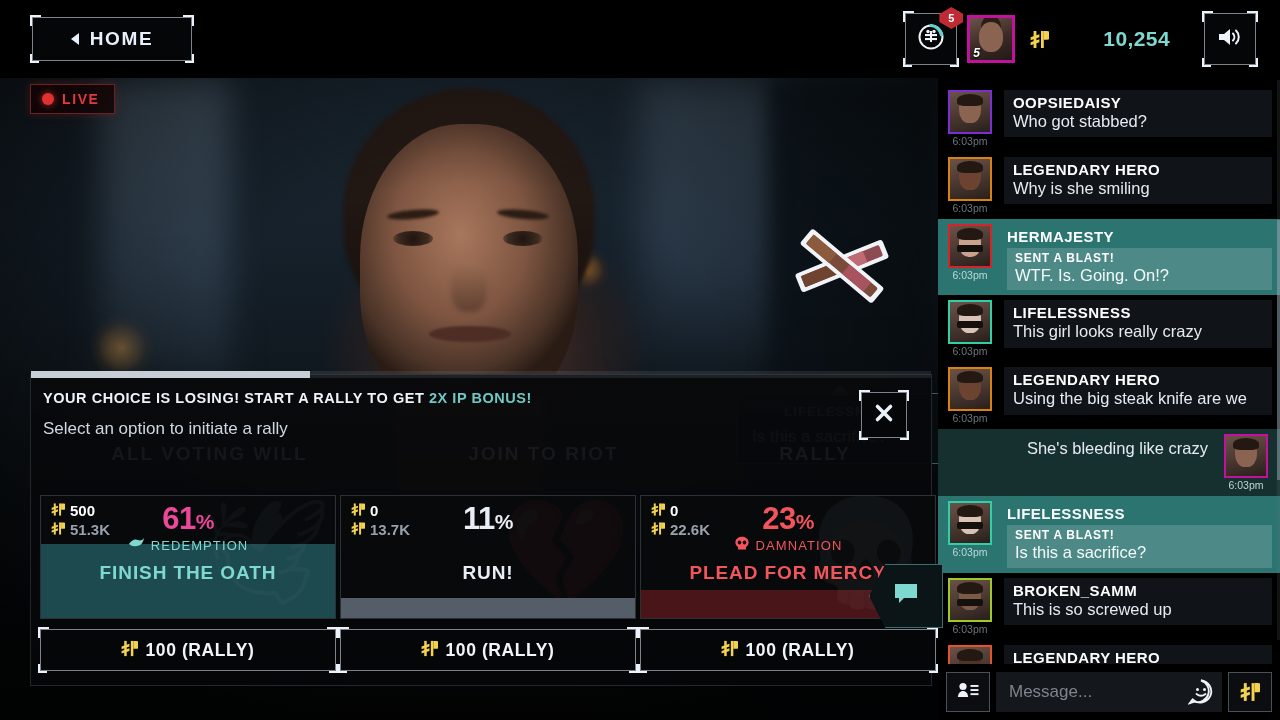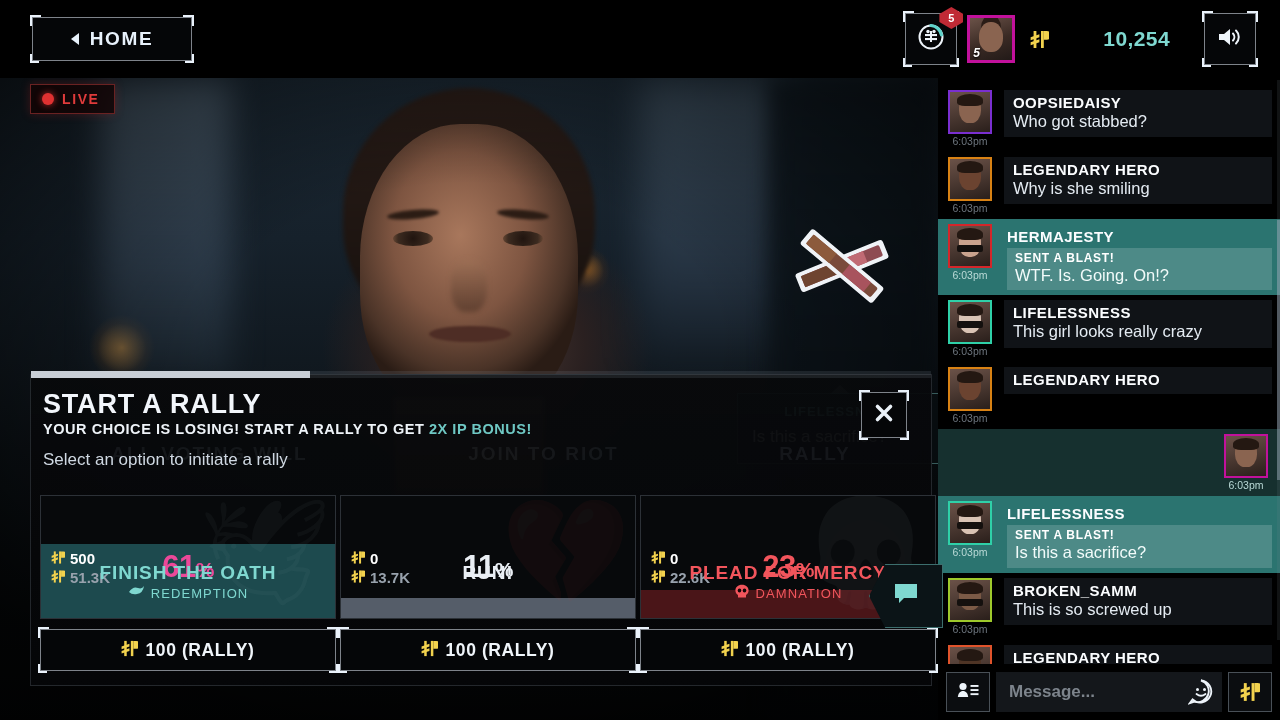--- a/index.html
+++ b/index.html
@@ -212,21 +212,21 @@
 
   #options { position: absolute; left: 9px; top: 120px; display: flex; gap: 4px; }
   .opt { width: 296px; }
   .opt-card { position: relative; height: 124px; border: 1px solid rgba(150,165,180,.26);
               overflow: hidden; cursor: pointer; background: #07090b; }
   .opt-fill { position: absolute; left: 0; bottom: 0; width: 100%; }
   .opt-emblem {
     position: absolute; right: 4px; top: 4px; font-size: 104px; line-height: 1;
     color: rgba(190,205,220,.045); pointer-events: none;
   }
-  .opt-top { position: relative; padding: 7px 10px 0 10px; height: 56px; margin-top: 48px; }
+  .opt-top { position: relative; padding: 7px 10px 0 10px; height: 56px; }
   .opt-ips { position: absolute; left: 10px; top: 6px; }
   .opt-ip-row { display: flex; align-items: center; gap: 5px; line-height: 1.12; }
   .opt-ip-row .v { font-size: 15px; font-weight: bold; }
   .opt-ip-row.primary .v { color: #fff; }
   .opt-ip-row.secondary .v { color: #98a2ad; }
   .opt-pct { text-align: center; font-size: 31px; font-weight: bold; line-height: 1; letter-spacing: -.5px; }
   .opt-pct .sym { font-size: 21px; }
   .opt-cat { display: flex; align-items: center; justify-content: center; gap: 6px; margin-top: 2px; }
   .opt-cat .name { font-size: 13px; font-weight: normal; letter-spacing: 1.1px; }
   .opt-label {
@@ -283,21 +283,21 @@
   .msg.own .who { color: #6fc8c4; }
   .msg .txt { color: #e4ebf2; font-size: 16.5px; line-height: 1.17; margin-top: 1px; }
   .msg.blast .inner {
     background: rgba(255,255,255,.16); padding: 3px 8px 5px; margin-top: 3px;
   }
   .msg.blast .blast-tag { color: #ffffff; font-size: 12px; font-weight: bold; letter-spacing: .7px; }
   .msg.blast .txt { color: #f2fbfa; }
 
   #chat-input-bar {
     position: absolute; left: 0; bottom: 0; width: 342px; height: 56px;
-    background: #000; display: flex; align-items: center; gap: 6px; padding: 0 8px; font-weight: bold;
+    background: #000; display: flex; align-items: center; gap: 6px; padding: 0 8px;
   }
   #userlist-btn { width: 44px; height: 40px; display: flex; align-items: center; justify-content: center;
     background: #0b0d10; border: 1px solid rgba(190,205,220,.35); cursor: pointer; }
   #msg-field {
     position: relative; flex: 1; height: 40px; background: #14171b;
     display: flex; align-items: center; padding: 0 40px 0 13px;
   }
   #msg-field .ph { color: #7d848c; font-size: 17px; }
   #emoji-btn { position: absolute; right: 8px; top: 7px; width: 26px; height: 26px; cursor: pointer; }
   #ip-send-btn { width: 44px; height: 40px; display: flex; align-items: center; justify-content: center;
@@ -427,21 +427,20 @@
       <div class="fill" style="width: 31%;"></div>
     </div>
 
     <div id="rally-ghost">
       <span>ALL VOTING WILL</span>
       <span>JOIN TO RIOT</span>
       <span>RALLY</span>
     </div>
 
     <div id="rally-head">
-      <div id="rally-title">START A RALLY</div>
       <div id="rally-sub">
         <span>YOUR CHOICE IS LOSING! START A RALLY TO GET </span><span class="hl">2X IP BONUS!</span>
       </div>
       <div id="rally-instr">Select an option to initiate a rally</div>
     </div>
 
     <div id="close-btn" class="brk">
       <span class="c1"></span>
         <span class="c2"></span>
       <span>
@@ -689,34 +688,36 @@
       <div class="av" style="border-color:#d98214;">
         <span class="head" style="background:#6b4330;"></span>
         <span class="hairtop"></span>
 
       </div>
       <span class="time">6:03pm</span>
     </div>
     <div class="body">
       <div class="bubble">
         <div class="who">LEGENDARY HERO</div>
+        <div class="txt">Using the big steak knife are we</div>
       </div>
     </div>
         </div>
         <div class="msg own">
     <div class="av-wrap">
       <div class="av" style="border-color:#c2119c;">
         <span class="head" style="background:#8a6450;"></span>
         <span class="hairtop"></span>
 
       </div>
       <span class="time">6:03pm</span>
     </div>
     <div class="body">
       <div class="bubble">
+        <div class="txt">She's bleeding like crazy</div>
       </div>
     </div>
         </div>
         <div class="msg blast">
     <div class="av-wrap">
       <div class="av" style="border-color:#2fd0a8;">
         <span class="head" style="background:#d9c3b4;"></span>
         <span class="hairtop"></span>
         <span class="shades"></span>
       </div>

